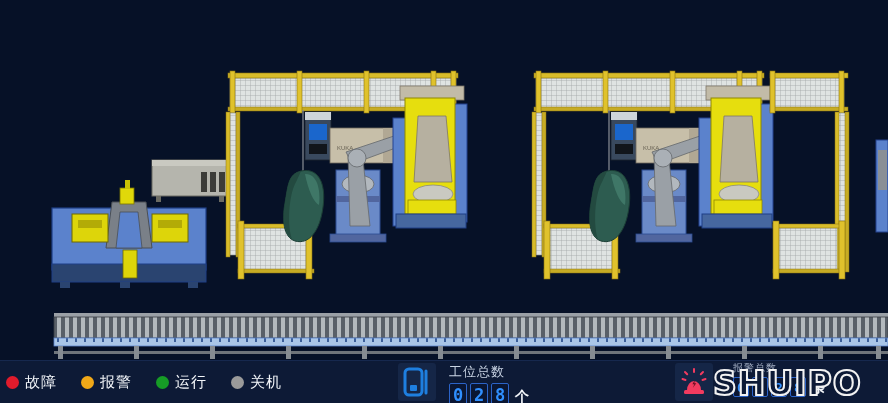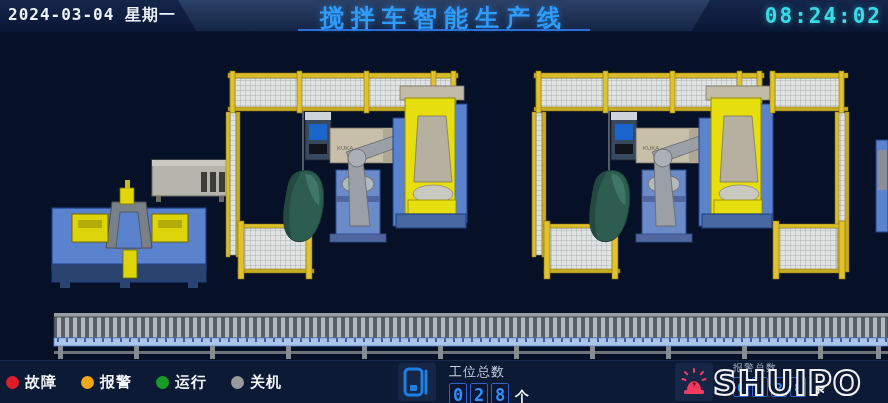--- a/index.html
+++ b/index.html
@@ -22,21 +22,21 @@
           font-weight:bold;font-family:"DejaVu Sans Mono",monospace;letter-spacing:2px;
           text-shadow:0 0 6px rgba(59,219,232,.6);}
   
   .scene-svg{position:absolute;left:0;top:0;z-index:1;}
   
   .bottombar{position:absolute;left:0;top:360px;width:888px;height:43px;z-index:5;
           background:#0d1a36;border-top:1px solid #16284e;}
   .legend{position:absolute;left:6px;top:0;height:43px;display:flex;align-items:center;}
   .legend-item{display:flex;align-items:center;margin-right:24px;}
   .legend-dot{width:13px;height:13px;border-radius:50%;margin-right:6px;flex:0 0 auto;}
-  .legend-label{color:#f2f5f9;font-size:15px;font-weight:bold;letter-spacing:1px;}
+  .legend-label{color:#f2f5f9;font-size:15px;font-weight:normal;letter-spacing:1px;}
   .counter-icon-box{position:absolute;left:398px;top:2px;width:38px;height:38px;
           background:#152647;border-radius:3px;display:flex;align-items:center;justify-content:center;}
   .counter{position:absolute;left:449px;top:2px;}
   .counter-label{color:#c9d4e4;font-size:13px;letter-spacing:1px;margin-bottom:2px;}
   .digit-row{display:flex;align-items:flex-end;}
   .digit-box{width:16px;height:22px;margin-right:3px;background:#0a1633;
           border:1px solid #2b63c8;border-radius:2px;display:flex;align-items:center;
           justify-content:center;color:#2f8fff;font-family:"DejaVu Sans Mono",monospace;
           font-size:17px;font-weight:bold;}
   .digit-unit{color:#f2f5f9;font-size:14px;font-weight:bold;margin-left:3px;line-height:22px;}
@@ -206,30 +206,20 @@
         <rect x="514" y="346" width="5" height="13"></rect>
           <rect x="590" y="346" width="5" height="13"></rect>
         <rect x="666" y="346" width="5" height="13"></rect>
           <rect x="742" y="346" width="5" height="13"></rect>
         <rect x="818" y="346" width="5" height="13"></rect>
           <rect x="876" y="346" width="5" height="13"></rect>
       </g>
     </g>
   </svg>
 
-  <div class="header">
-    <div class="header-trapezoid"></div>
-    <div class="header-underline"></div>
-    <div class="hdr-date">
-      <span>2024-03-04</span>
-      <span>星期一</span>
-    </div>
-    <div class="hdr-title">搅拌车智能生产线</div>
-    <div class="hdr-time">08:24:02</div>
-  </div>
 
   <div class="bottombar">
 
     <div class="legend">
       <div class="legend-item">
         <span class="legend-dot" style="background: rgb(224, 27, 44);"></span>
         <span class="legend-label">故障</span>
       </div>
       <div class="legend-item">
         <span class="legend-dot" style="background: rgb(240, 168, 24);"></span>

